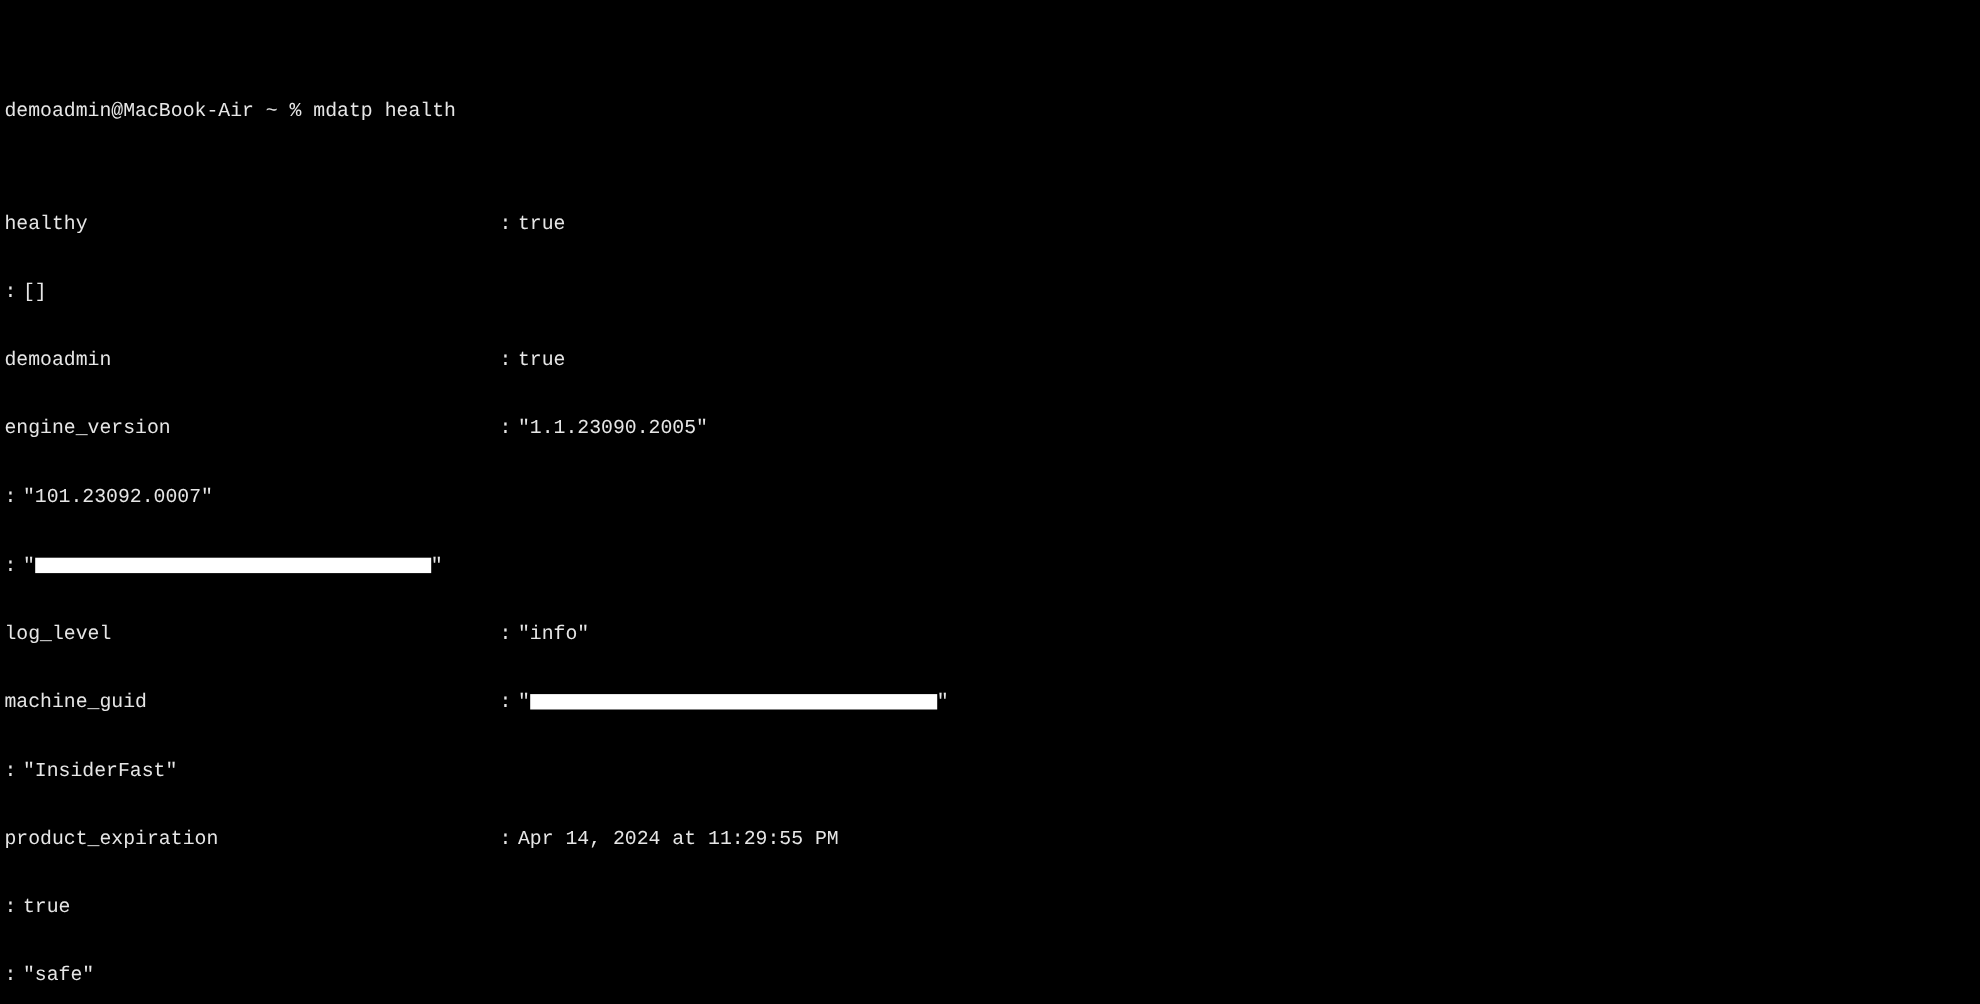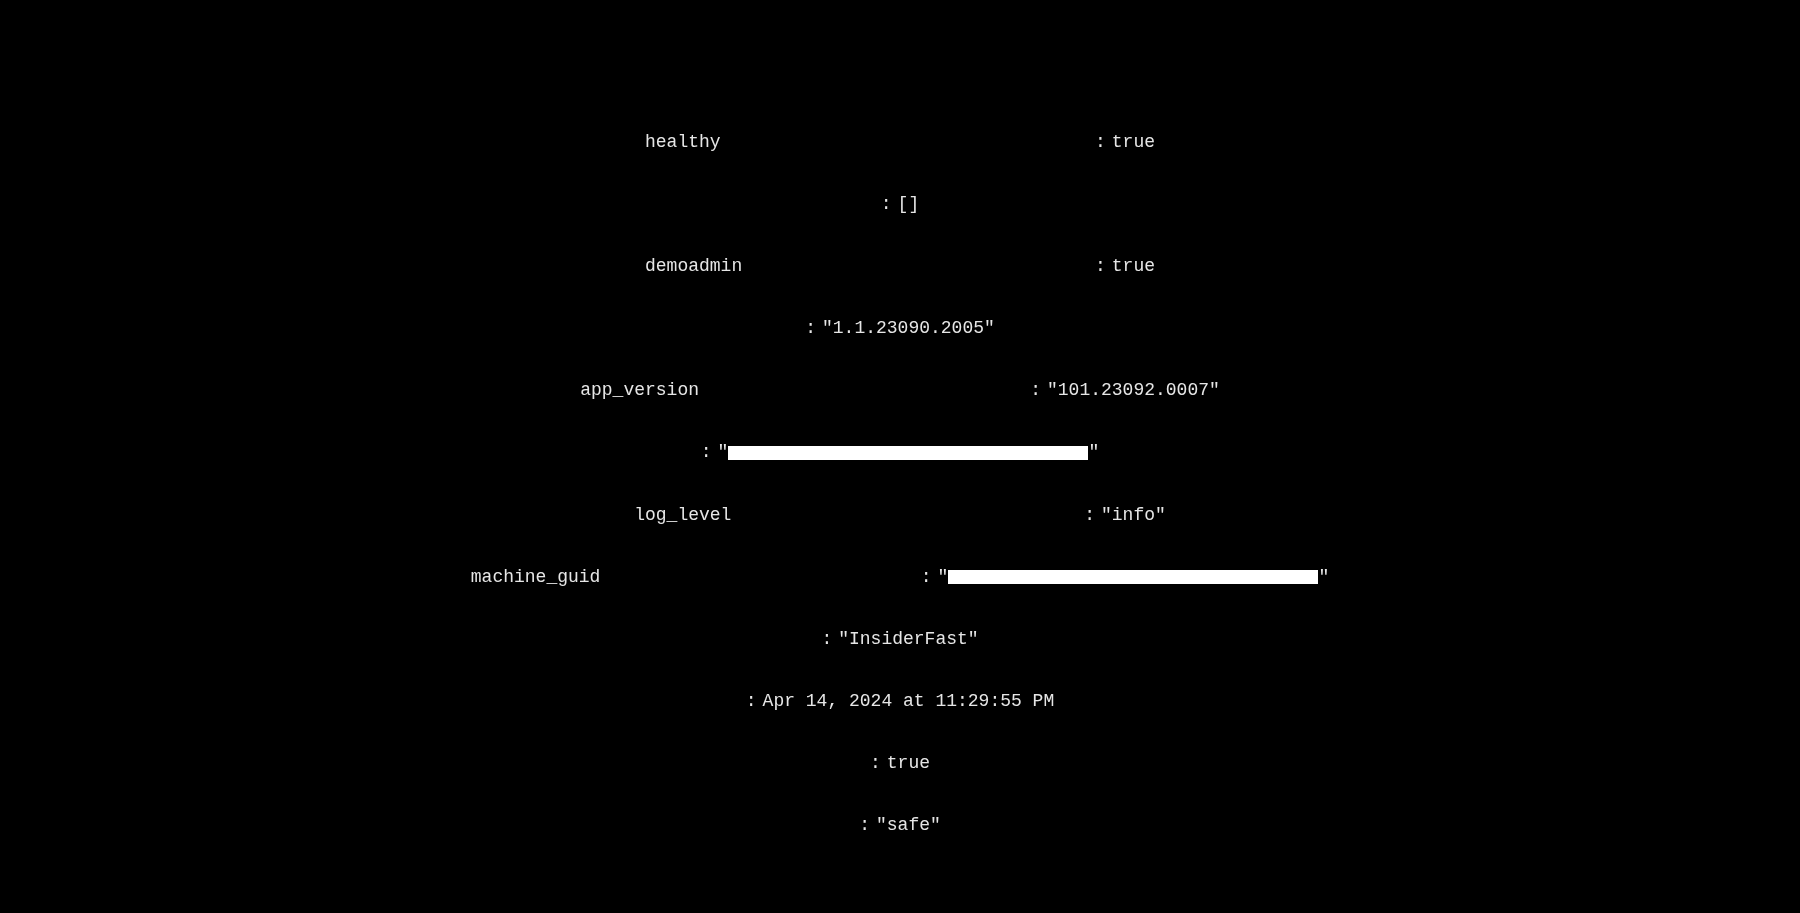--- a/index.html
+++ b/index.html
@@ -1,41 +1,44 @@
 <!DOCTYPE html>
 <html><head>
 <meta charset="utf-8">
 <style>
   html,body{margin:0;padding:0;background:#000;color:#e6e6e6;font-family:Menlo,Consolas,"Courier New",monospace;font-size:18px;line-height:1.15;}
   .term{padding:8px 4px;white-space:pre;}
   .prompt-line{display:flex;align-items:center;}
-  .kv{display:flex;justify-content:center;}
+  .kv{display:flex;}
   .key{width:450px;}
   .sep{padding-right:6px;}
   .val{}
   .redact{display:inline-block;background:#fff;height:14px;vertical-align:middle;}
 </style>
 </head>
 <body>
 
 <div class="term">
 
   
+  <div class="prompt-line">
+    <span>demoadmin@MacBook-Air</span><span> ~ % </span><span>mdatp health</span>
+  </div>
 
   
   <div class="kv"><span class="key">healthy</span><span class="sep">:</span><span class="val">true</span></div>
   <div class="kv"><span class="sep">:</span><span class="val">[]</span></div>
   <div class="kv"><span class="key">demoadmin</span><span class="sep">:</span><span class="val">true</span></div>
-  <div class="kv"><span class="sep">:</span><span class="val">"1.1.23090.2005"</span></div>
-  <div class="kv"><span class="key">app_version</span><span class="sep">:</span><span class="val">"101.23092.0007"</span></div>
+  <div class="kv"><span class="key">engine_version</span><span class="sep">:</span><span class="val">"1.1.23090.2005"</span></div>
+  <div class="kv"><span class="sep">:</span><span class="val">"101.23092.0007"</span></div>
   <div class="kv"><span class="sep">:</span><span class="val"><span>"</span><span class="redact" style="width:360px"></span><span>"</span></span></div>
   <div class="kv"><span class="key">log_level</span><span class="sep">:</span><span class="val">"info"</span></div>
   <div class="kv"><span class="key">machine_guid</span><span class="sep">:</span><span class="val"><span>"</span><span class="redact" style="width:370px"></span><span>"</span></span></div>
   <div class="kv"><span class="sep">:</span><span class="val">"InsiderFast"</span></div>
-  <div class="kv"><span class="sep">:</span><span class="val">Apr 14, 2024 at 11:29:55 PM</span></div>
+  <div class="kv"><span class="key">product_expiration</span><span class="sep">:</span><span class="val">Apr 14, 2024 at 11:29:55 PM</span></div>
   <div class="kv"><span class="sep">:</span><span class="val">true</span></div>
   <div class="kv"><span class="sep">:</span><span class="val">"safe"</span></div>
   
   
   
   
   
   
   
   

